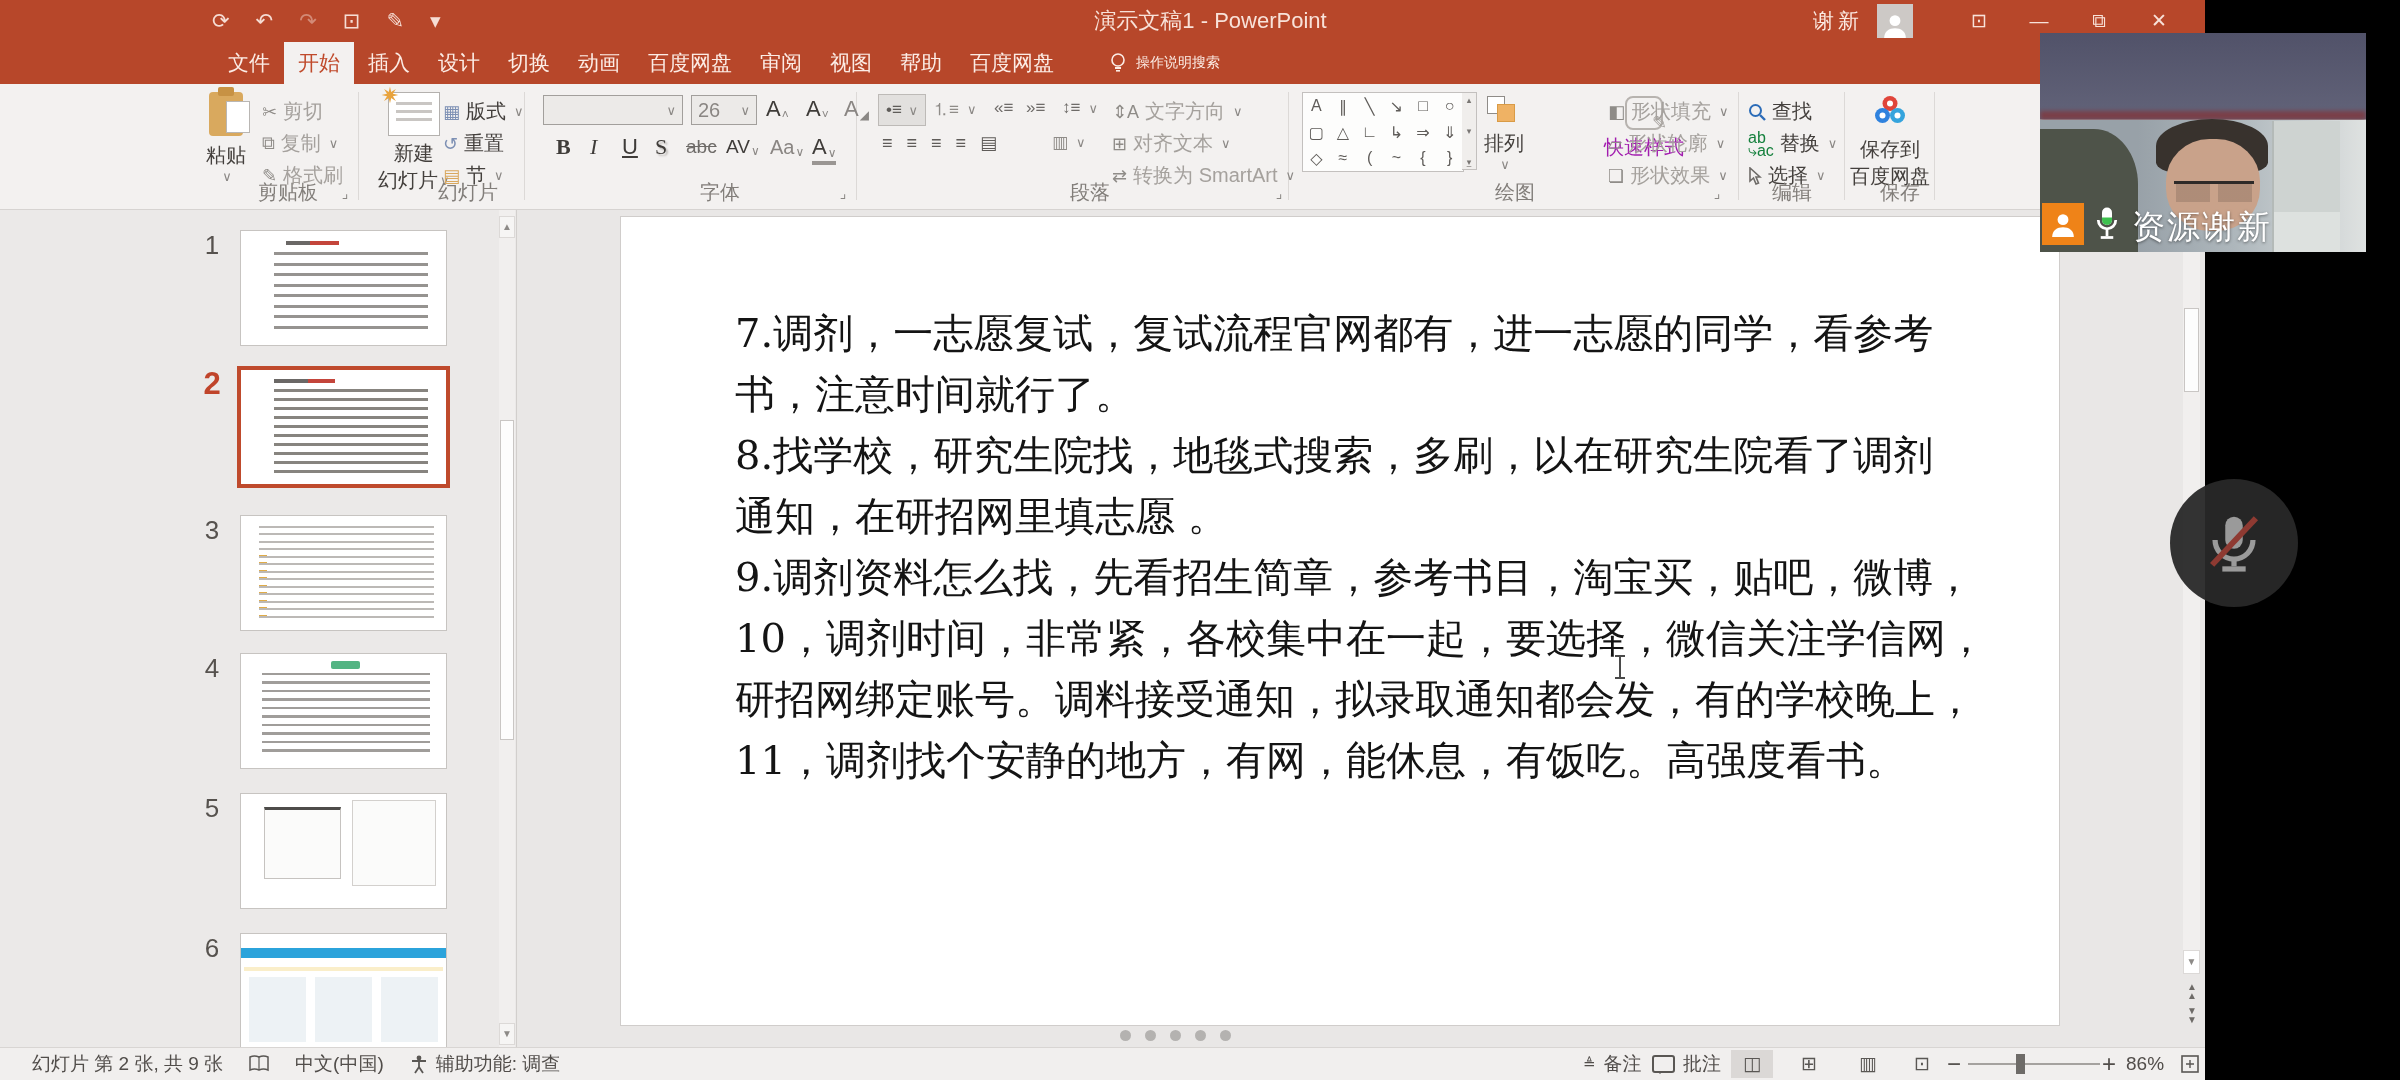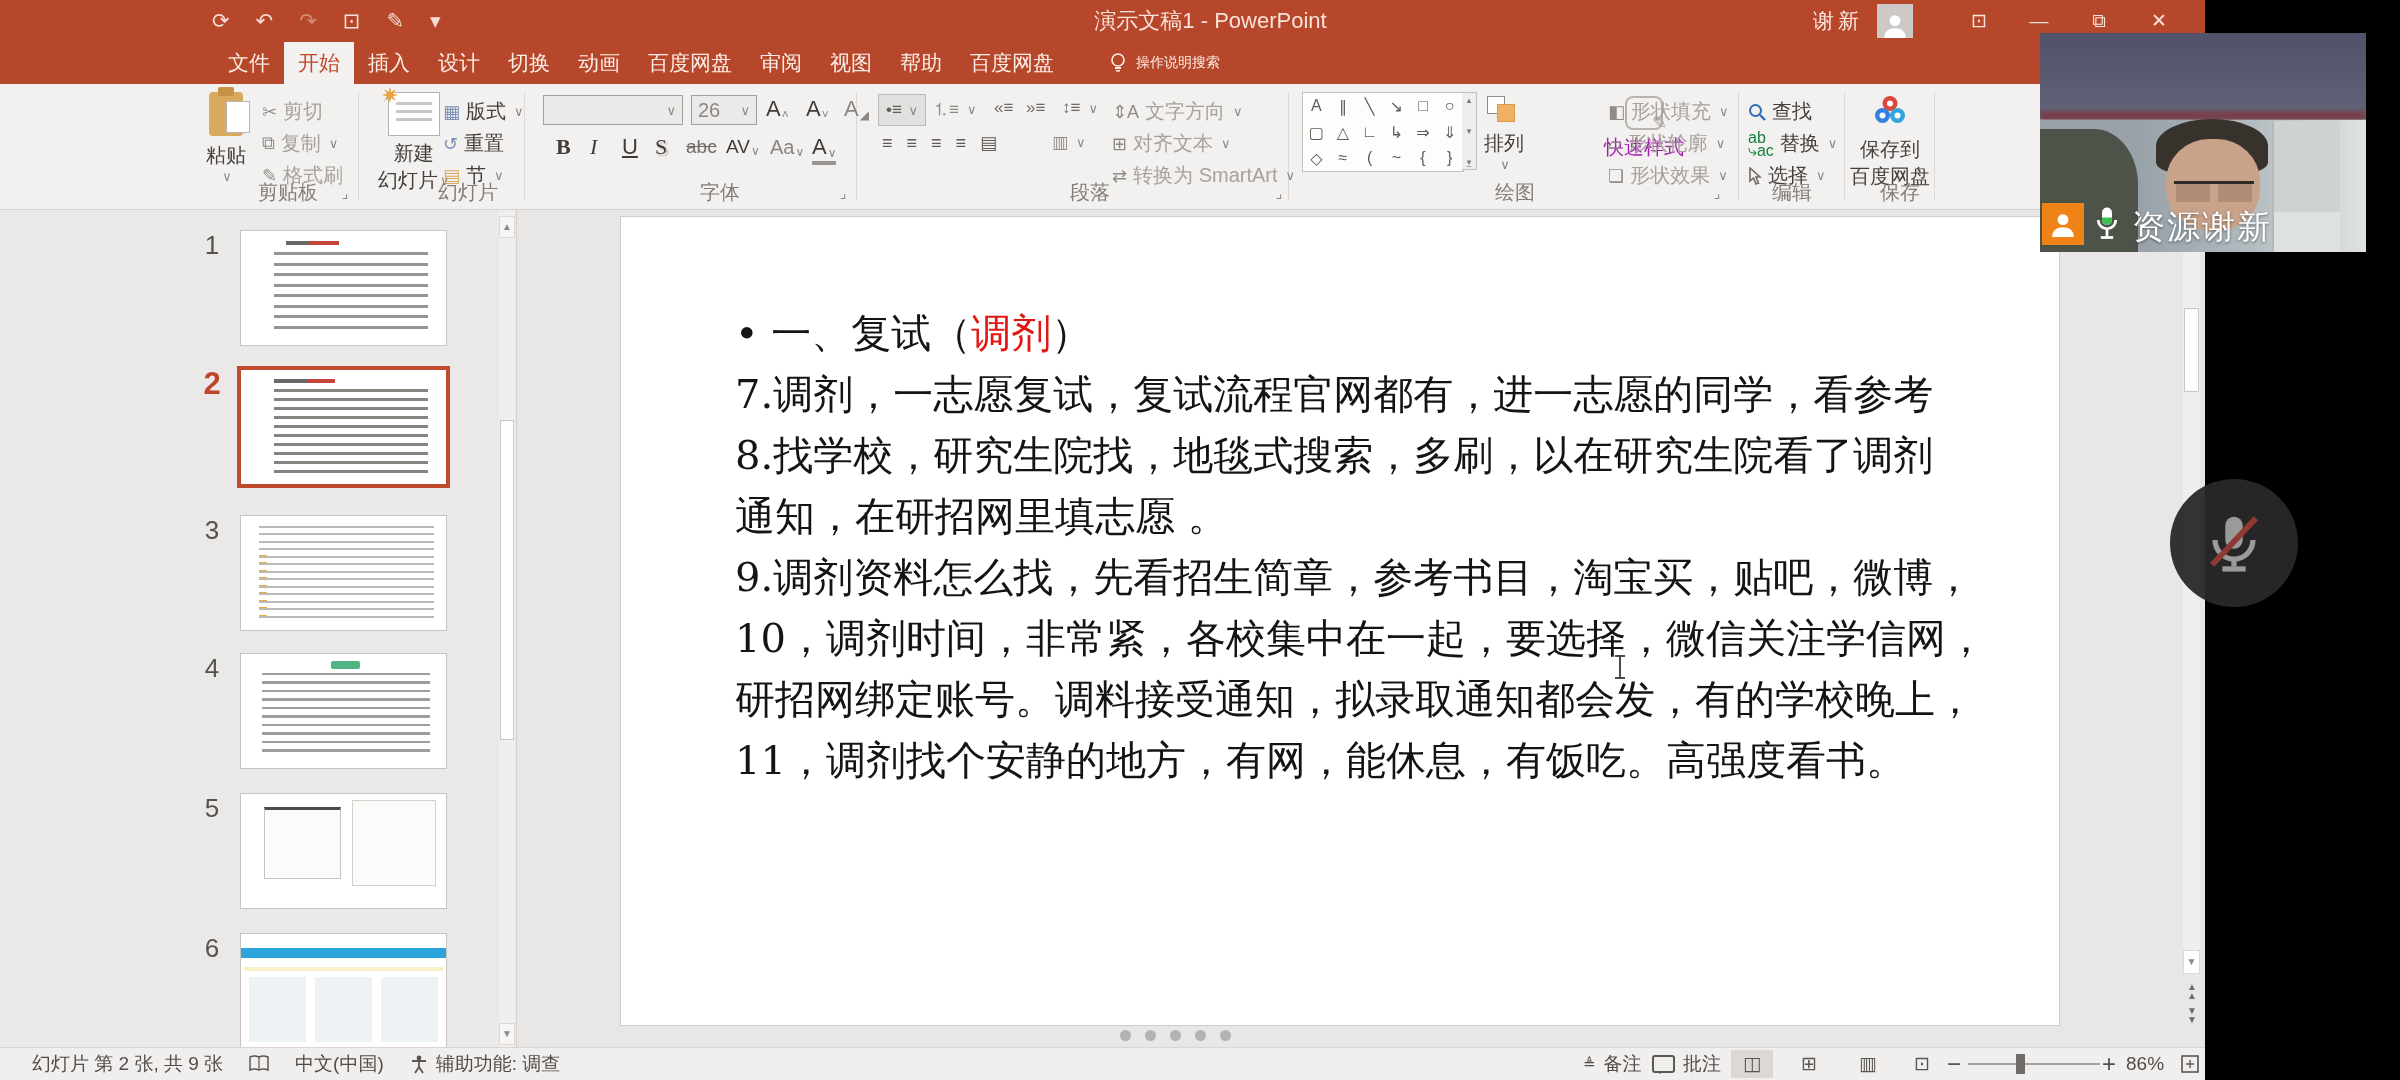--- a/index.html
+++ b/index.html
@@ -467,24 +467,24 @@
         </div>
       </div>
     <div class="tsa" style="top:6px">▲</div>
     <div class="tsthumb" style="top:210px;height:320px"></div>
     <div class="tsa" style="top:813px">▼</div>
   </div>
 
   <div class="canvas">
     <div class="slide">
       <div class="slidetext">
-        <div class="sline"><span>•</span> <span>一、复试（</span><span class="red">调剂</span><span>）</span></div>
         <div>
 
         <div class="sline i1">7.调剂，一志愿复试，复试流程官网都有，进一志愿的同学，看参考</div>
+            <div class="sline i2">书，注意时间就行了。</div>
             <div class="sline i3">8.找学校，研究生院找，地毯式搜索，多刷，以在研究生院看了调剂</div>
             <div class="sline i4">通知，在研招网里填志愿 。</div>
             <div class="sline i5">9.调剂资料怎么找，先看招生简章，参考书目，淘宝买，贴吧，微博，</div>
             <div class="sline i7">10，调剂时间，非常紧，各校集中在一起，要选择，微信关注学信网，</div>
             <div class="sline i8">研招网绑定账号。调料接受通知，拟录取通知都会发，有的学校晚上，</div>
             <div class="sline i10">11，调剂找个安静的地方，有网，能休息，有饭吃。高强度看书。</div>
           </div>
       </div>
       <div class="ibeam"></div>
     </div>

